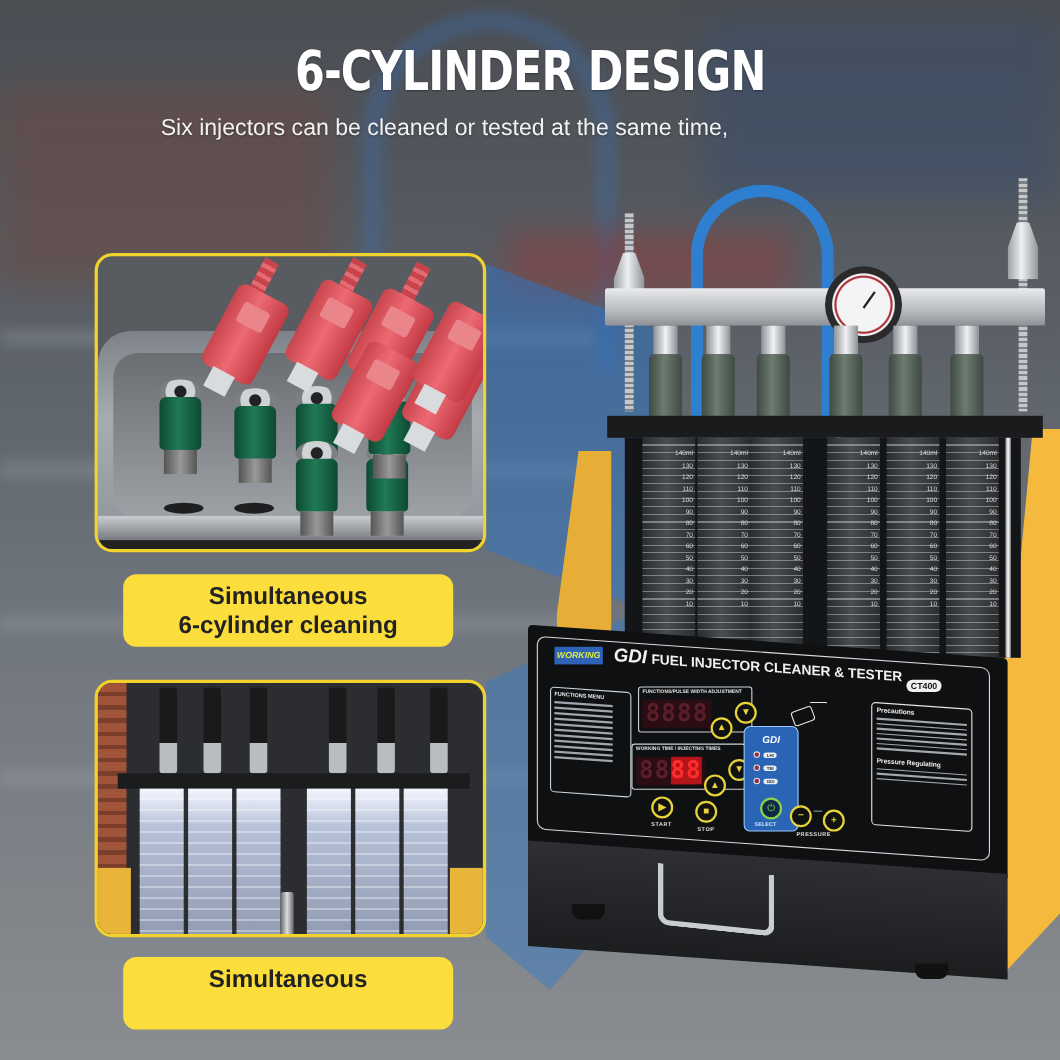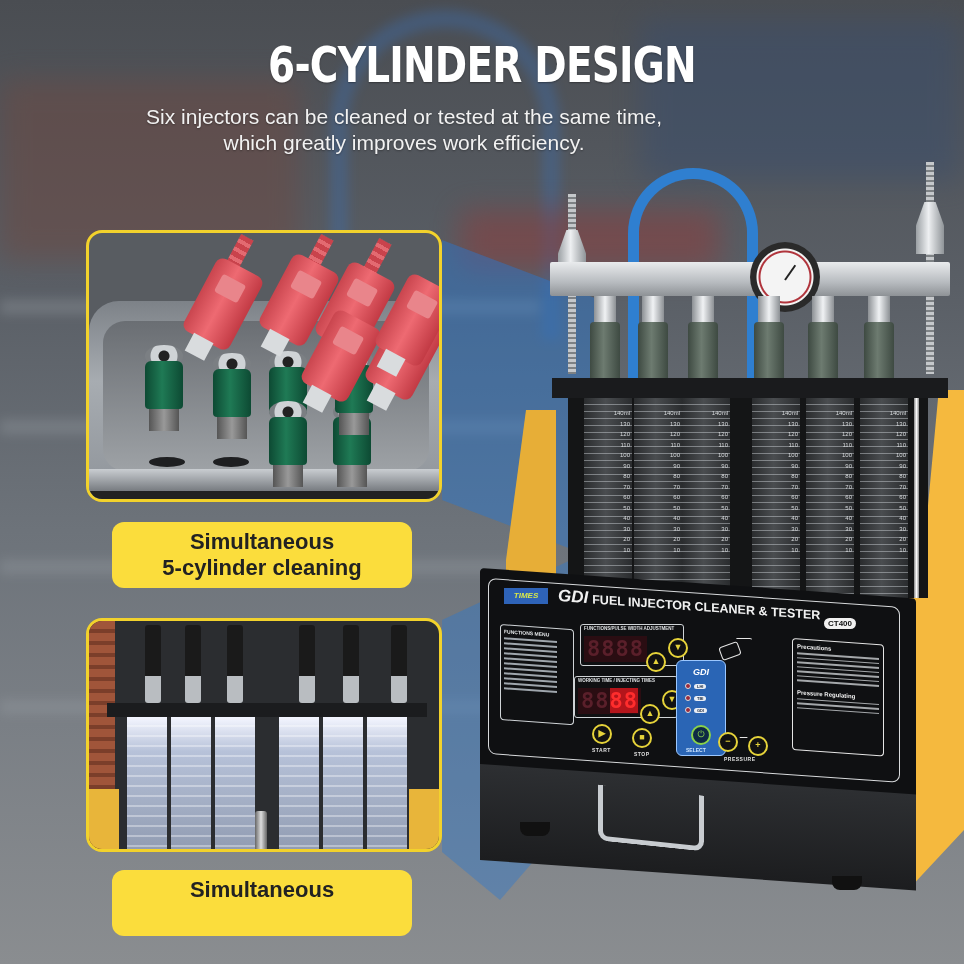--- a/index.html
+++ b/index.html
@@ -140,21 +140,20 @@
   <div class="bg-blob" style="left:460px;top:210px;width:260px;height:60px;background:#8a3e3e;"></div>
   <div class="bg-stripe" style="top:300px;"></div>
   <div class="bg-stripe" style="top:420px;"></div>
   <div class="bg-stripe" style="top:560px;"></div>
   <div class="bg-stripe" style="top:700px;"></div>
 </div>
 
 <h1 class="headline">6-CYLINDER DESIGN</h1>
 <div class="subline">
   <div>Six injectors can be cleaned or tested at the same time,</div>
-  <div>which greatly improves work efficiency.</div>
 </div>
 
 <svg class="blue-overlay" width="964" height="964">
   <polygon points="442,240 600,300 600,560 442,500" fill="rgba(40,120,210,0.45)"></polygon>
   <polygon points="442,620 700,500 760,600 500,900 442,852" fill="rgba(40,120,210,0.40)"></polygon>
 </svg>
 
 <div class="machine">
   <div class="side-yellow-l"></div>
   <div class="side-yellow"></div>
@@ -302,21 +301,21 @@
         <div>40</div>
         <div>30</div>
         <div>20</div>
         <div>10</div>
     </div>
   </div>
   <div class="m-pole" style="left:444px;"></div>
 
   <div class="panel-body"></div>
   <div class="panel-face"></div>
-  <div class="brand-badge">TIMES</div>
+  <div class="brand-badge">WORKING</div>
   <div class="panel-title">
     <span class="gdi">GDI</span><span>FUEL INJECTOR CLEANER &amp; TESTER</span>
   </div>
   <div class="model-tag">CT400</div>
 
   <div class="menu-box">
     <div class="menu-title">FUNCTIONS MENU</div>
     <div class="menu-line"></div>
       <div class="menu-line"></div>
       <div class="menu-line"></div>
@@ -439,21 +438,21 @@
   <div class="wire" style="left:280px;top:6px;"></div>
   <div class="plug" style="left:108px;top:30px;"></div>
   <div class="plug" style="left:184px;top:26px;"></div>
   <div class="plug" style="left:240px;top:34px;"></div>
   <div class="plug" style="left:226px;top:82px;"></div>
   <div class="plug" style="left:290px;top:80px;"></div>
   <div class="plug" style="left:300px;top:46px;"></div>
 </div>
 <div class="caption caption-clean">
   <span>Simultaneous</span>
-  <span>5-cylinder cleaning</span>
+  <span>6-cylinder cleaning</span>
 </div>
 
 <div class="inset inset-test">
   <div class="t-brick"></div>
   <div class="t-yellow" style="left:0;"></div>
   <div class="t-yellow" style="right:0;"></div>
   <div class="t-inj" style="left:56px;"></div>
   <div class="t-inj" style="left:96px;"></div>
   <div class="t-inj" style="left:138px;"></div>
   <div class="t-inj" style="left:210px;"></div>

